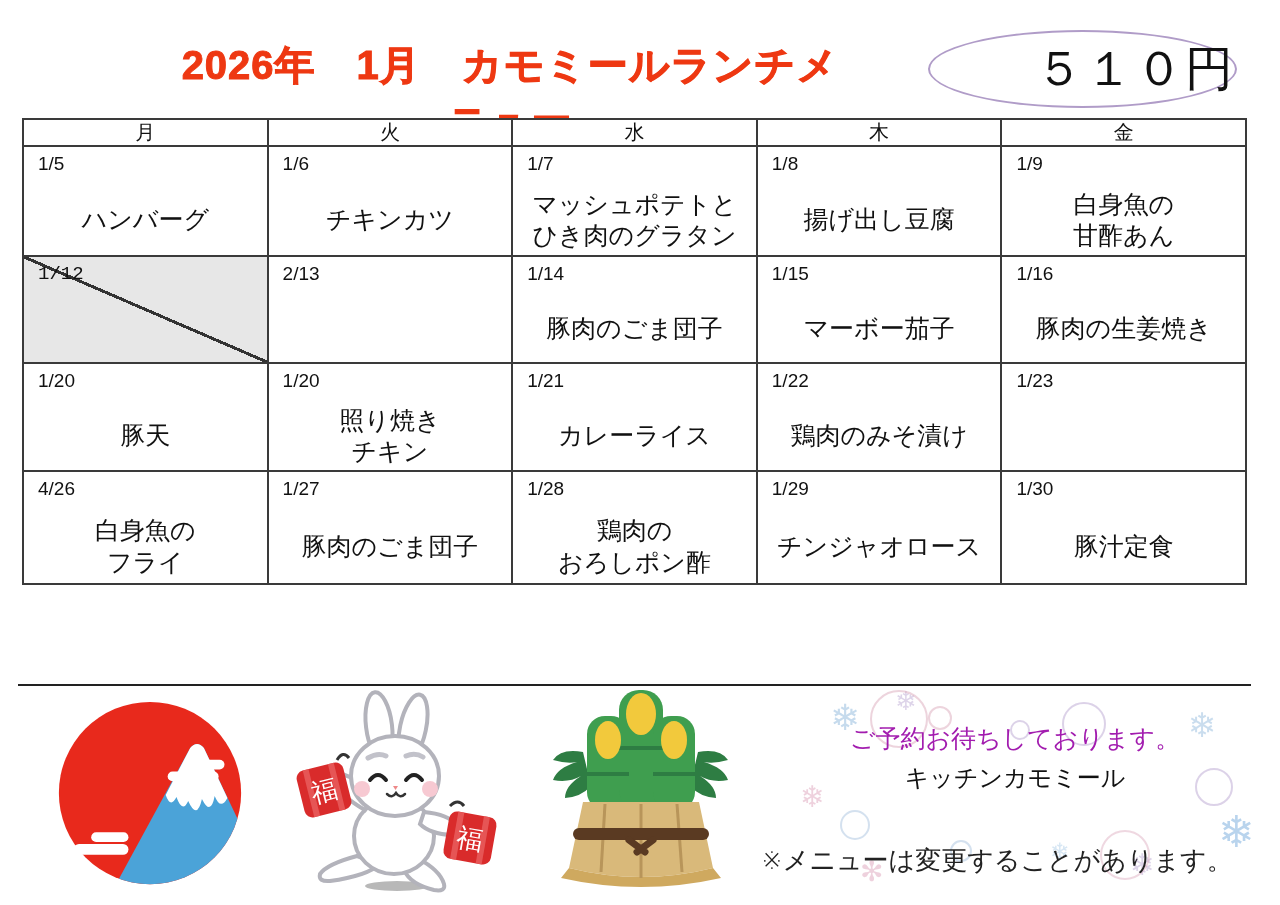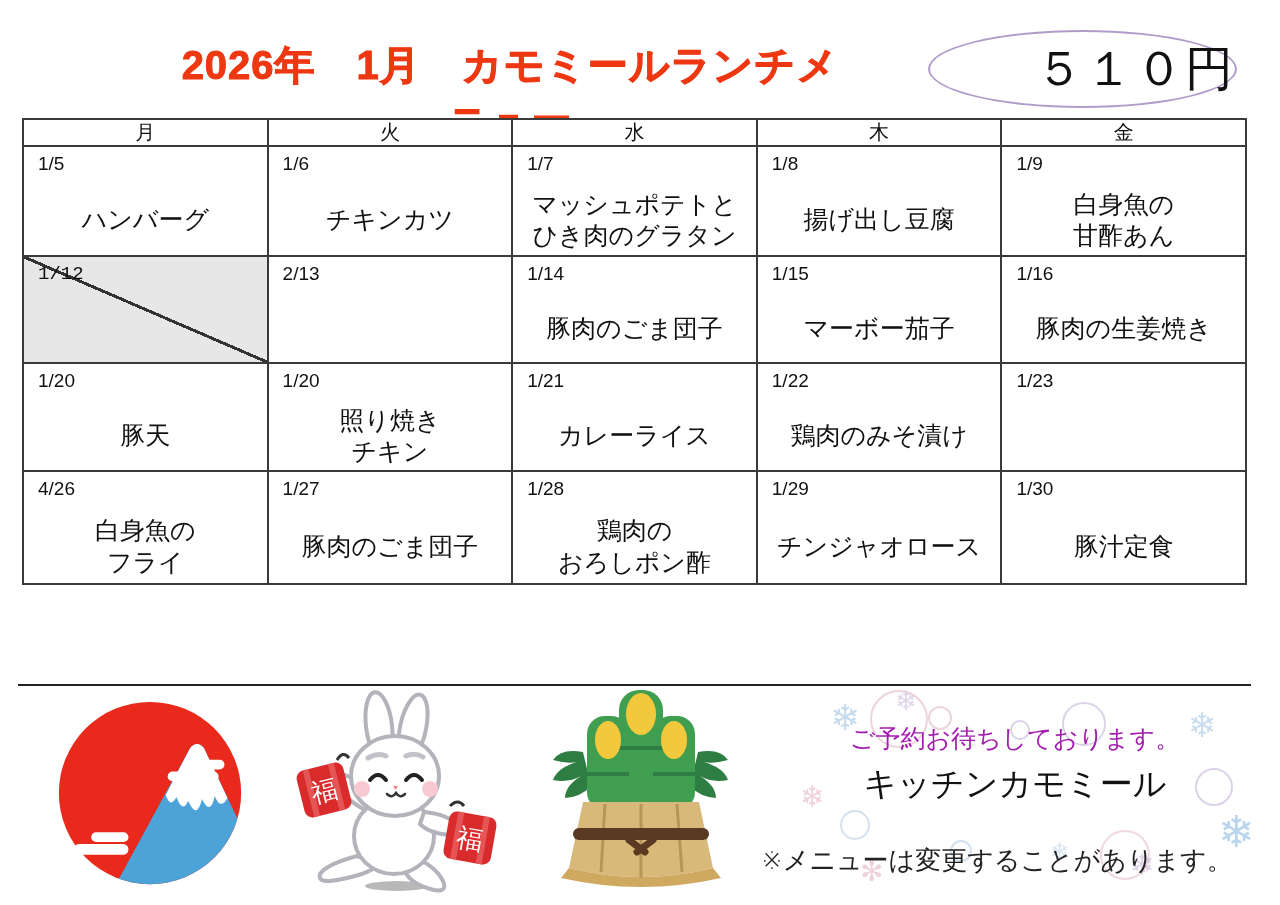--- a/index.html
+++ b/index.html
@@ -57,21 +57,21 @@
   }
   .illu{position:absolute;}
   .decor-zone{position:absolute;left:800px;top:690px;width:450px;height:215px;}
   .decor{position:absolute;pointer-events:none;}
   .decor.flake{font-size:30px;line-height:1;}
   .decor.ring{border-radius:50%;border:2px solid;}
   .footer-text{
     position:absolute;left:790px;top:722px;width:450px;text-align:center;z-index:2;
   }
   .footer-line1{font-size:25px;color:#a21caf;}
-  .footer-line2{font-size:33px;color:#111;margin-top:7px;}
+  .footer-line2{font-size:24px;color:#111;margin-top:7px;}
   .footer-phone{font-size:28px;color:#111;margin-top:6px;letter-spacing:1px;}
   .footer-note{
     position:absolute;left:752px;top:843px;width:480px;z-index:2;
     font-size:26px;color:#222;font-weight:300;margin-left:9px;
   }
 </style>
 </head>
 <body>
 
 <div class="page-title">2026年　1月　カモミールランチメニュー</div>

